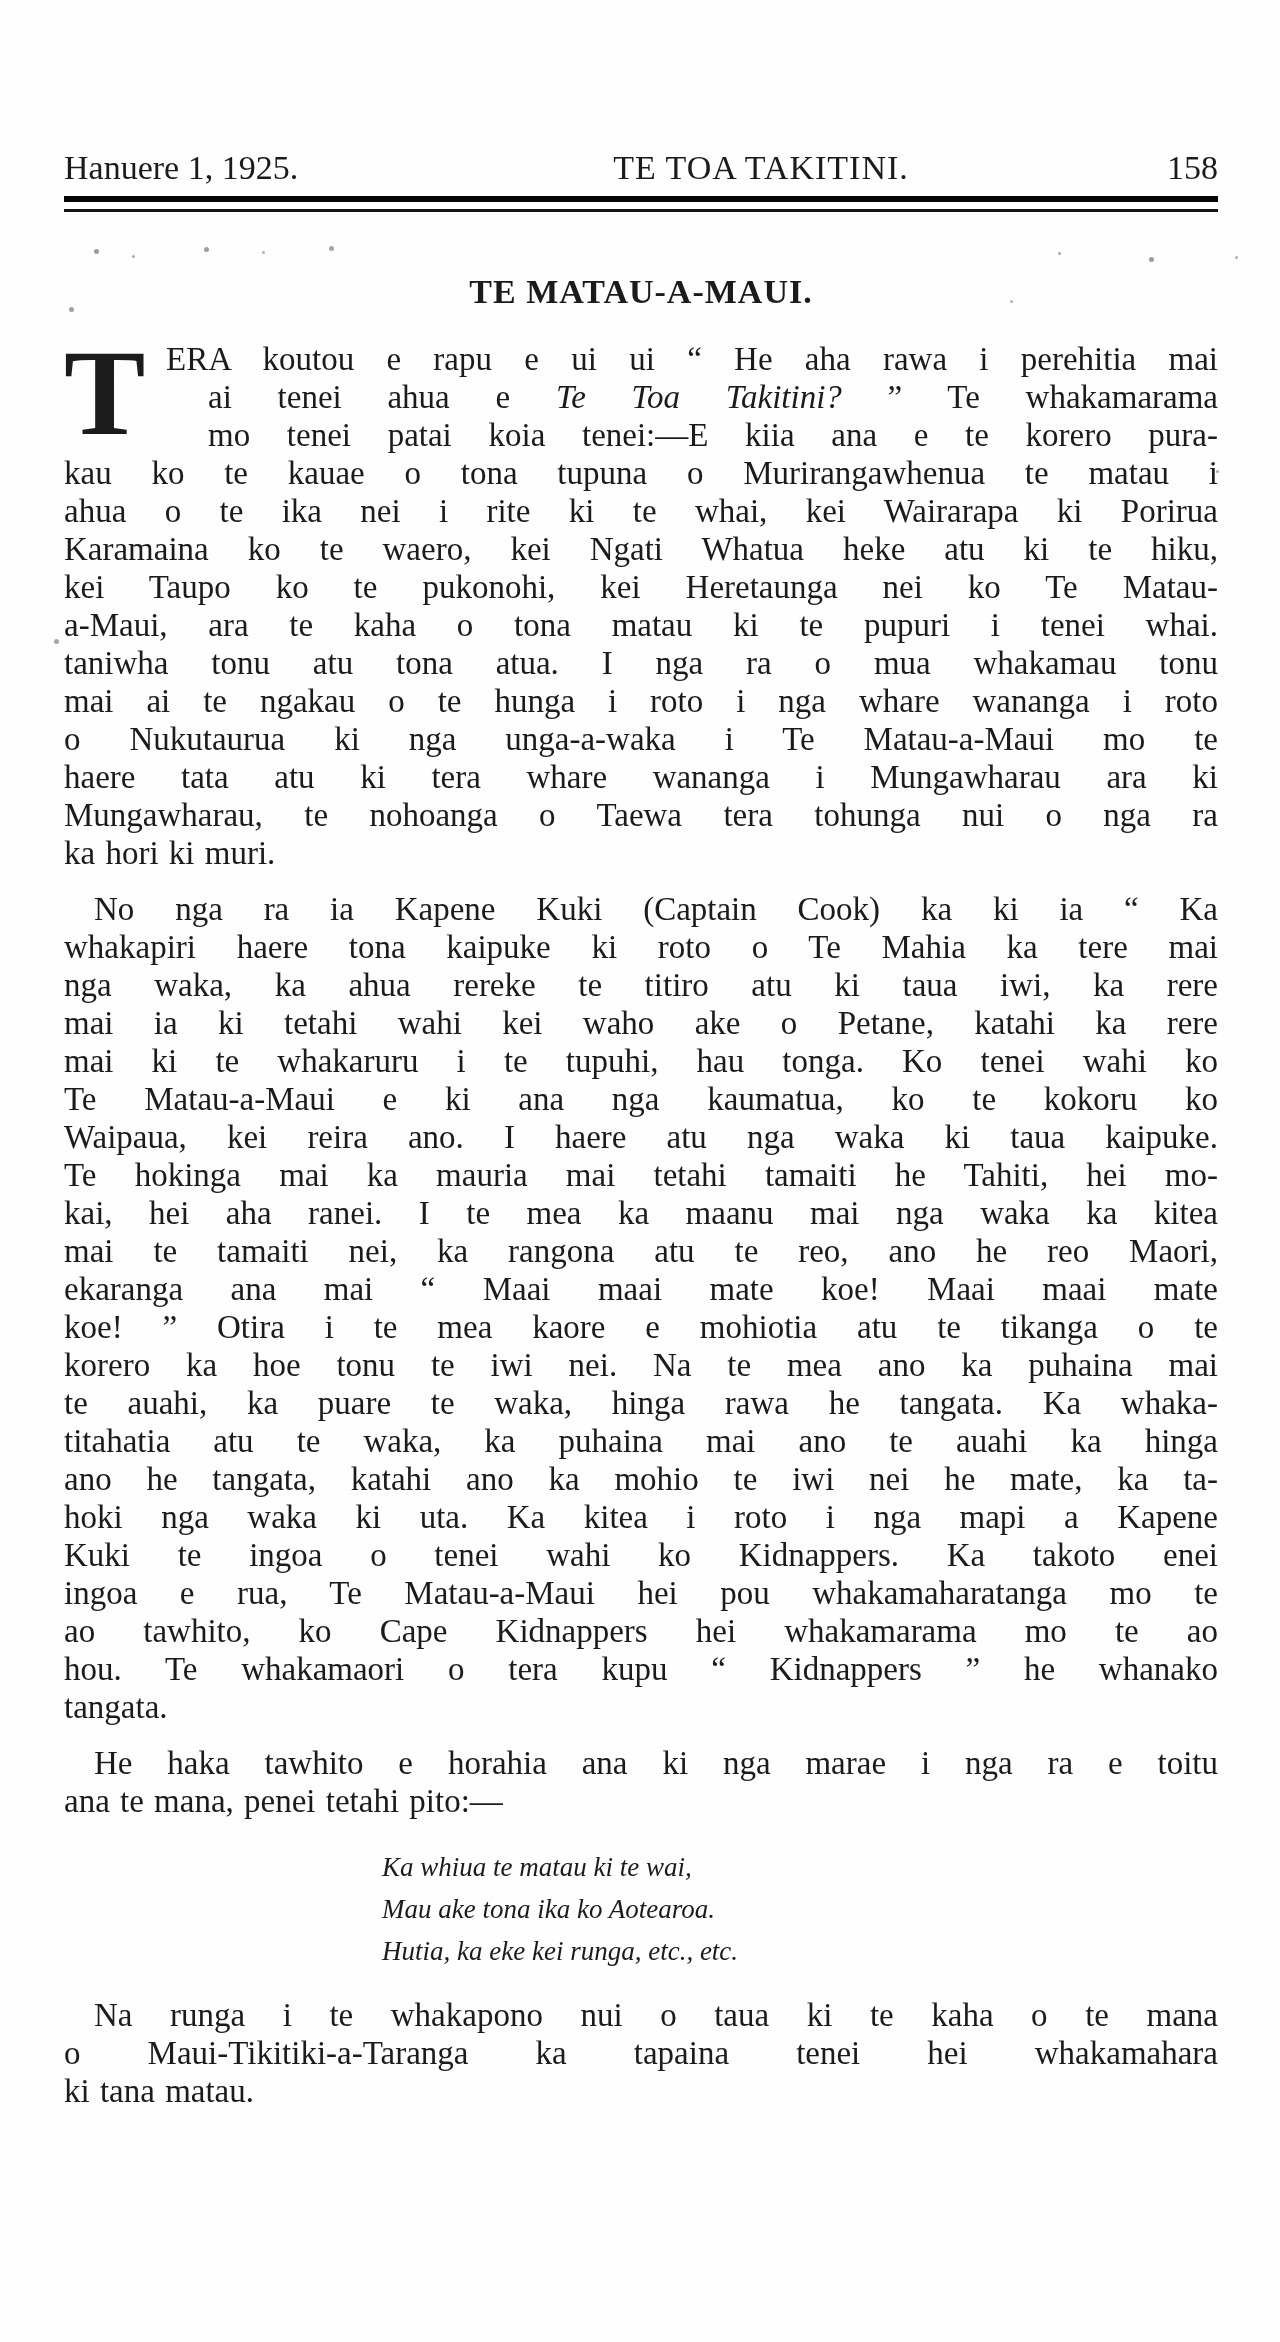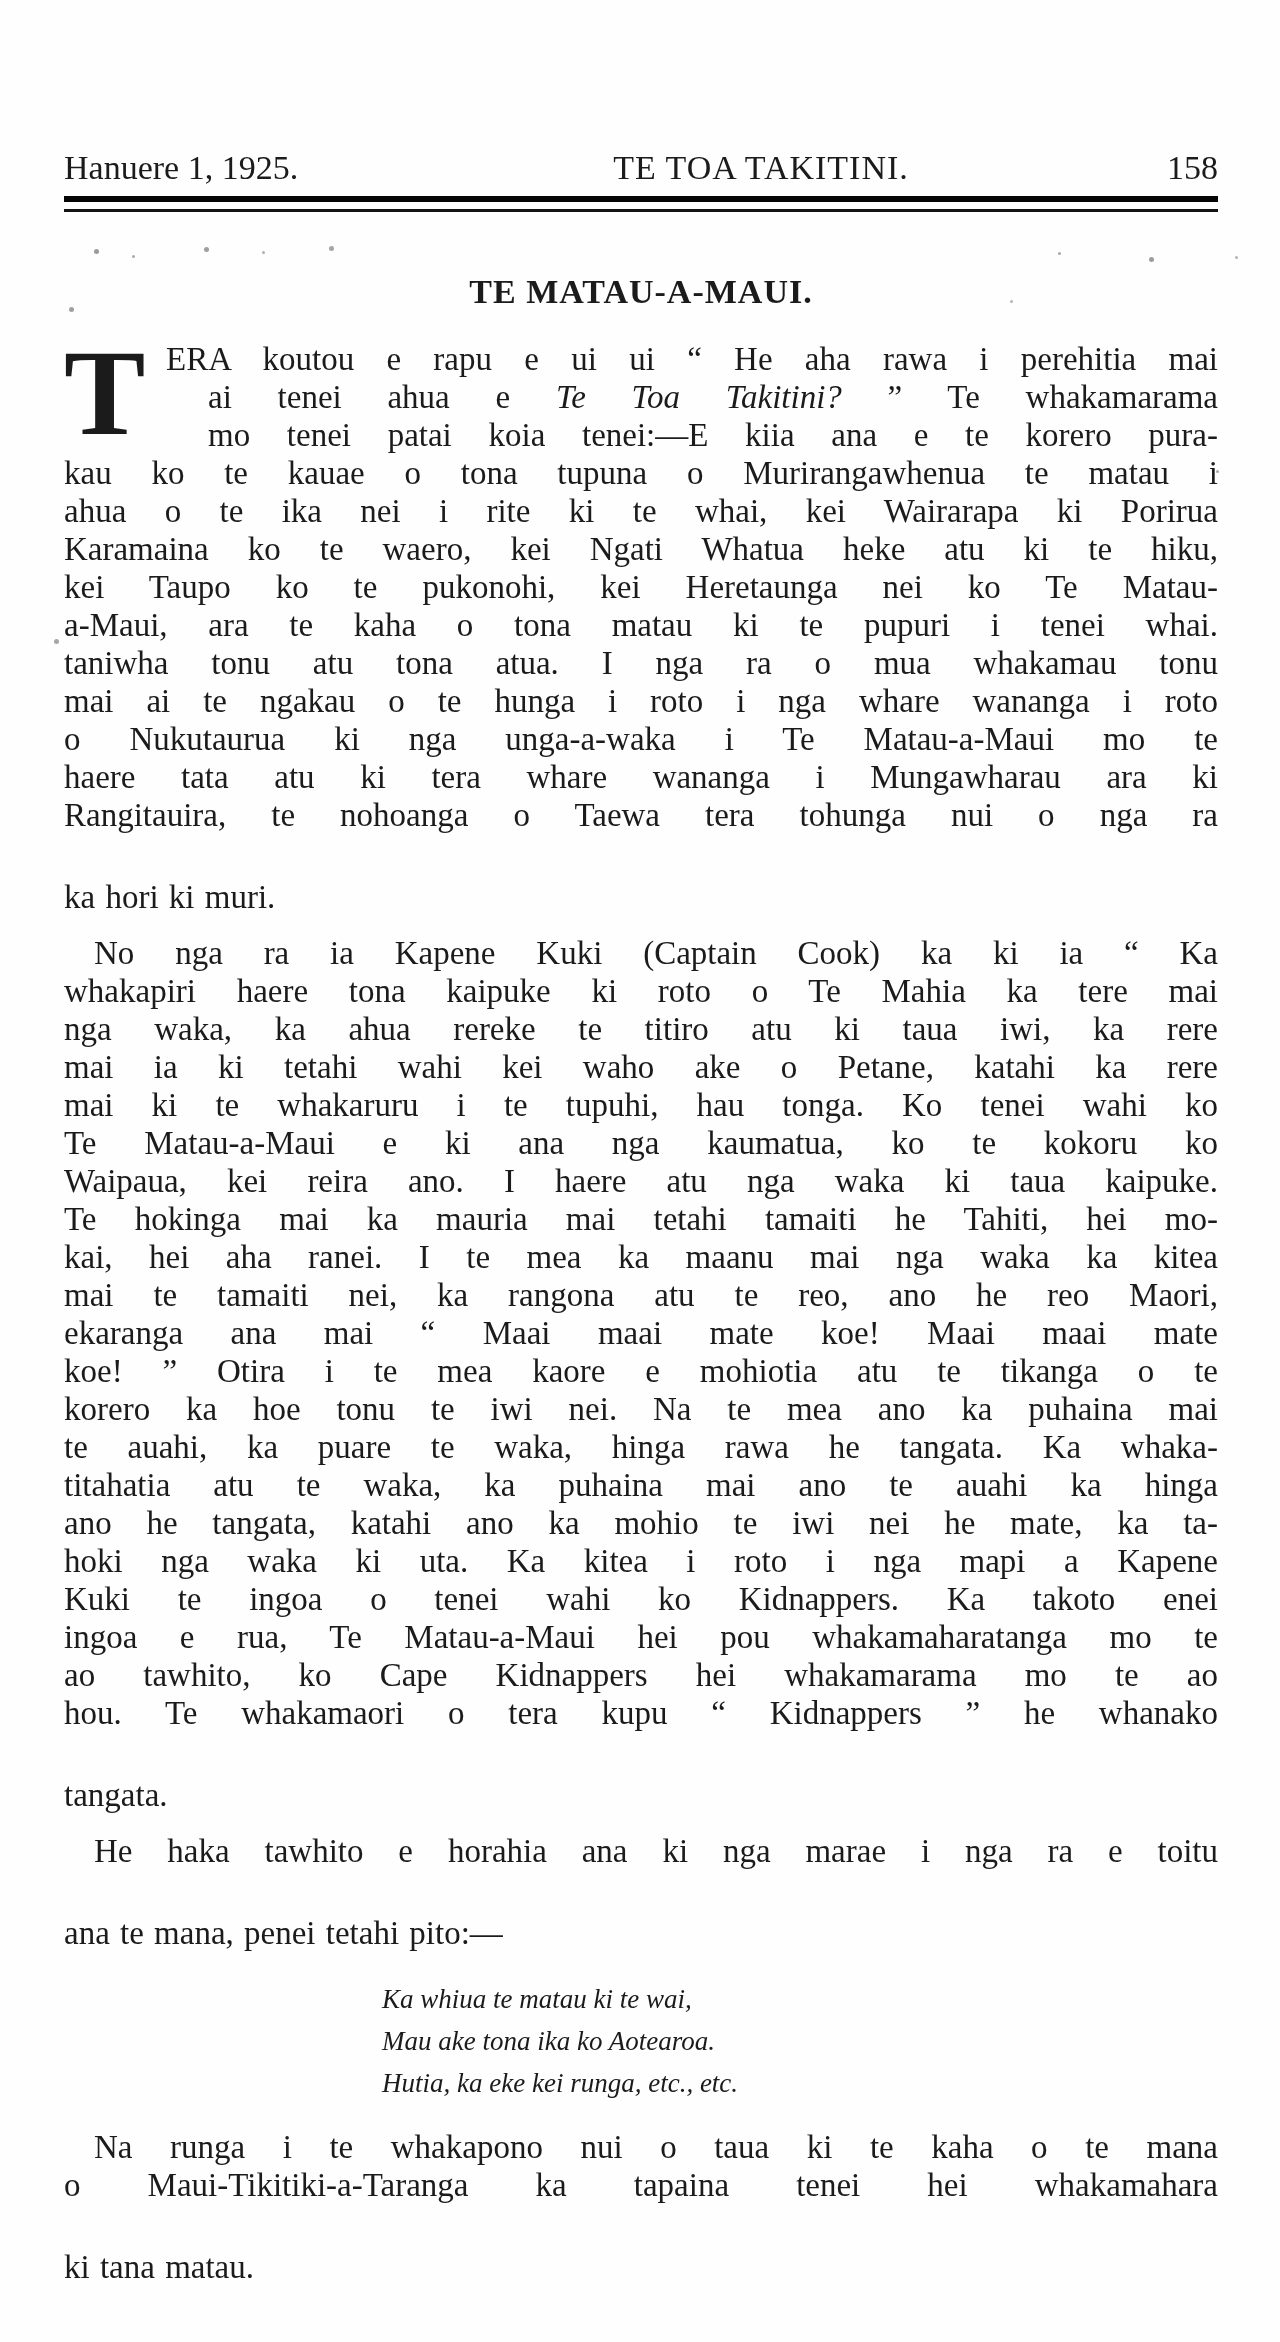--- a/index.html
+++ b/index.html
@@ -25,21 +25,21 @@
   .title {
     margin: 58px 0 0 0;
     text-align: center;
     font-size: 34px; line-height: 44px;
     font-weight: 700; letter-spacing: 1px;
   }
 
   .para { font-size: 33px; line-height: 38px; margin-top: 26px; }
   .para + .para { margin-top: 18px; }
   .pline { text-align: justify; text-align-last: justify; word-spacing: 2px; }
-  .plines .pline:last-child { text-align-last: left; margin-top: 44px; }
+  .plines .pline:last-child { text-align-last: left; }
   .para.indent-first .plines .pline:first-child { text-indent: 30px; }
 
   
   .dropcap {
     float: left;
     width: 90px; height: 104px;
     margin: 4px 12px 0 0;
     font-size: 122px; line-height: 98px;
     font-weight: 700;
   }
@@ -88,21 +88,21 @@
     <div class="plines">
         <div class="pline">kau ko te kauae o tona tupuna o Murirangawhenua te matau i</div>
         <div class="pline">ahua o te ika nei i rite ki te whai, kei Wairarapa ki Porirua</div>
         <div class="pline">Karamaina ko te waero, kei Ngati Whatua heke atu ki te hiku,</div>
         <div class="pline">kei Taupo ko te pukonohi, kei Heretaunga nei ko Te Matau-</div>
         <div class="pline">a-Maui, ara te kaha o tona matau ki te pupuri i tenei whai.</div>
         <div class="pline">taniwha tonu atu tona atua. I nga ra o mua whakamau tonu</div>
         <div class="pline">mai ai te ngakau o te hunga i roto i nga whare wananga i roto</div>
         <div class="pline">o Nukutaurua ki nga unga-a-waka i Te Matau-a-Maui mo te</div>
         <div class="pline">haere tata atu ki tera whare wananga i Mungawharau ara ki</div>
-        <div class="pline">Rangitauira, te nohoanga o Taewa tera tohunga nui o nga ra</div>
+        <div class="pline">Mungawharau, te nohoanga o Taewa tera tohunga nui o nga ra</div>
         <div class="pline">ka hori ki muri.</div>
       </div>
   </div>
 
   <div class="para indent-first">
     <div class="plines">
         <div class="pline">No nga ra ia Kapene Kuki (Captain Cook) ka ki ia “ Ka</div>
         <div class="pline">whakapiri haere tona kaipuke ki roto o Te Mahia ka tere mai</div>
         <div class="pline">nga waka, ka ahua rereke te titiro atu ki taua iwi, ka rere</div>
         <div class="pline">mai ia ki tetahi wahi kei waho ake o Petane, katahi ka rere</div>

